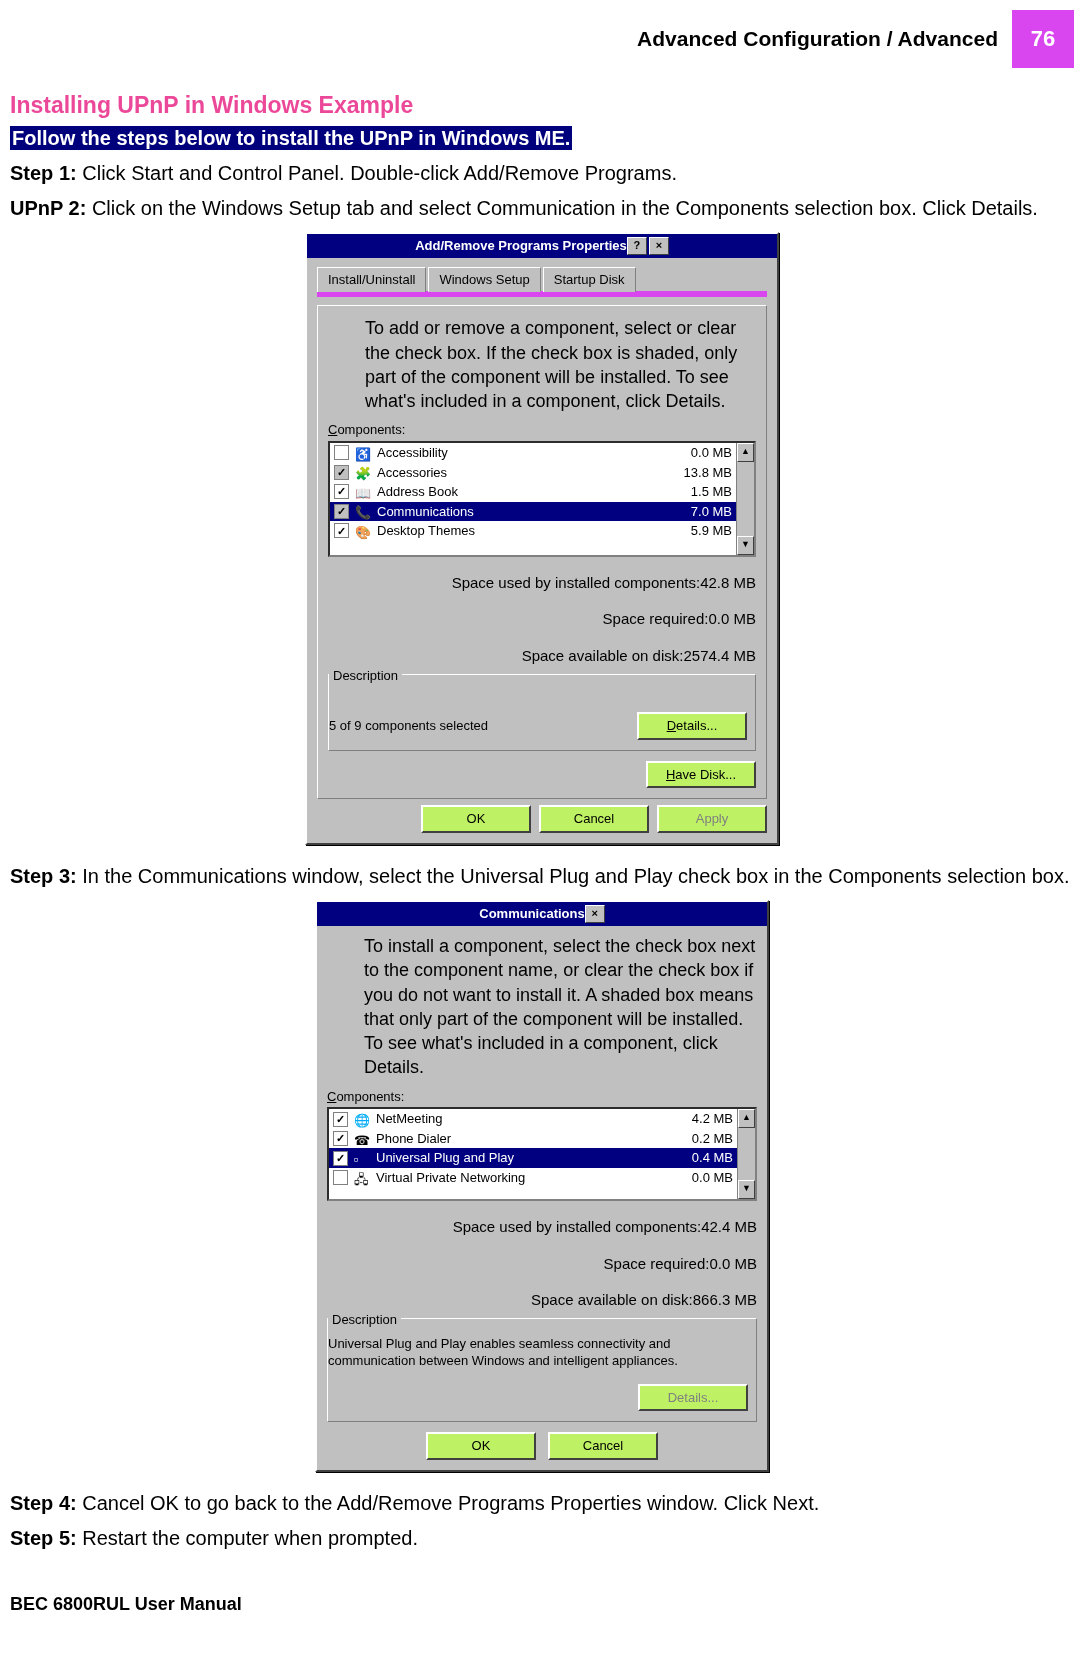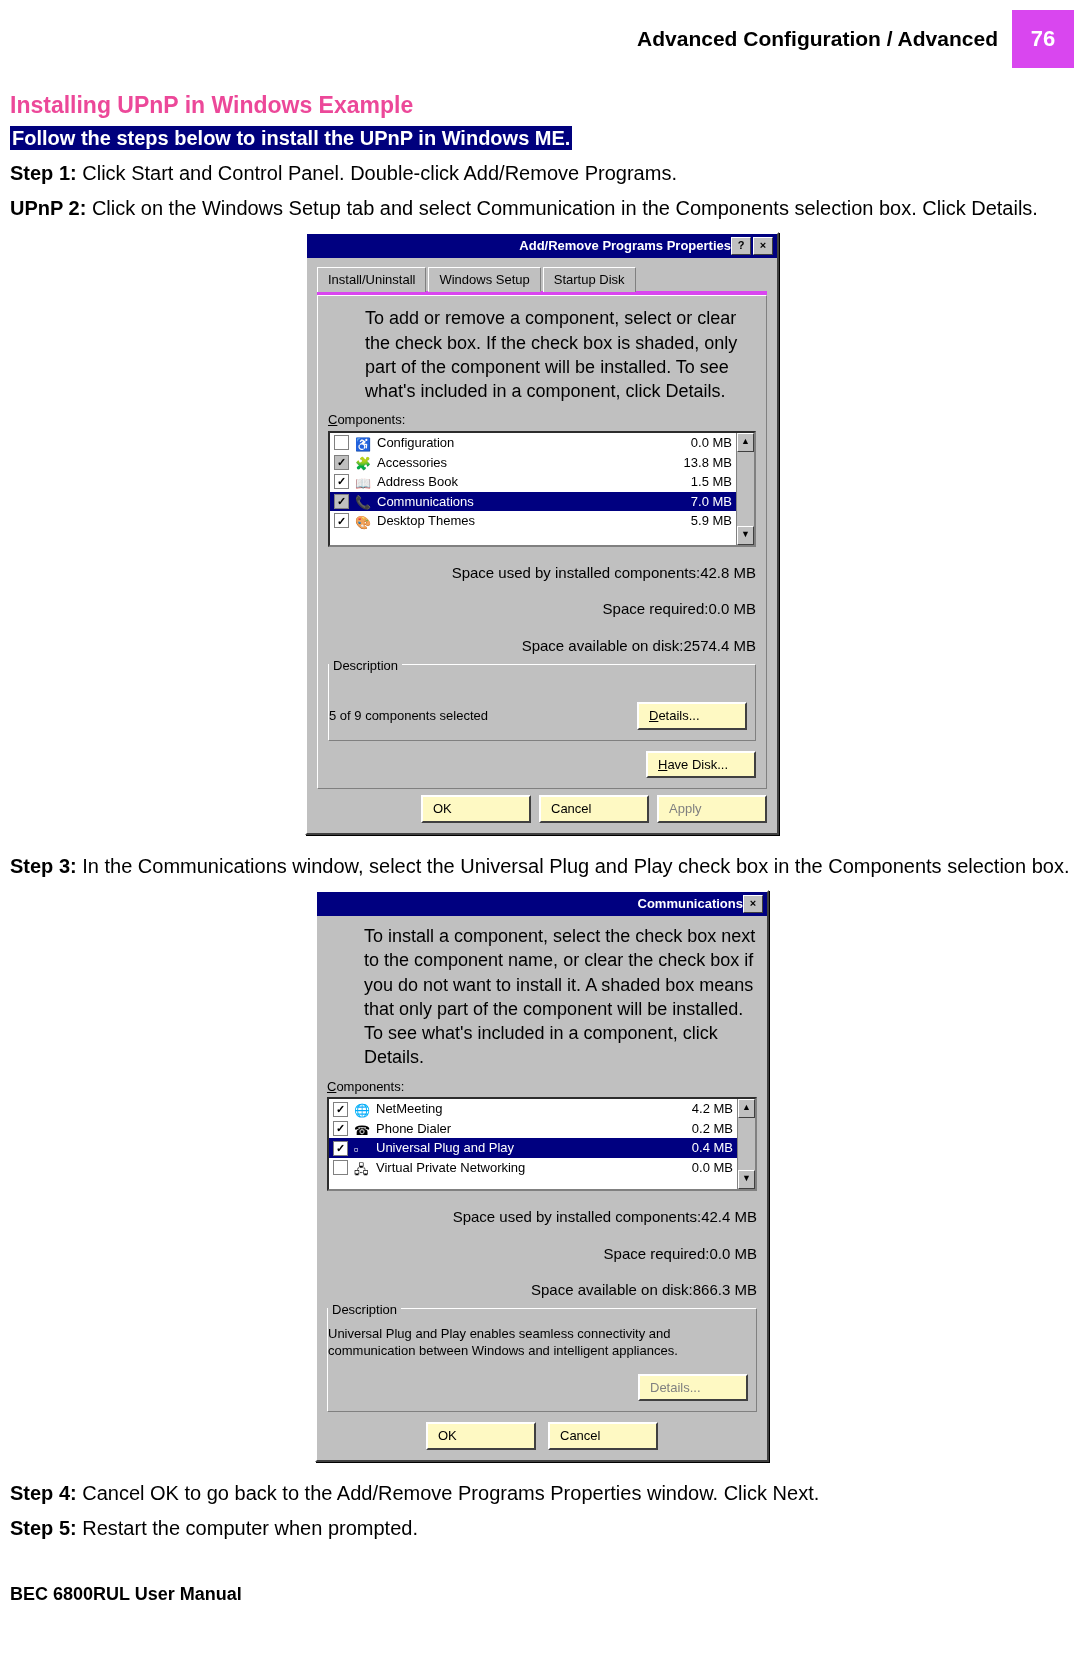--- a/index.html
+++ b/index.html
@@ -59,32 +59,32 @@
     border-top-color:#fff; border-left-color:#fff; border-right-color:#404040; border-bottom-color:#404040;
     box-shadow: 1px 1px 0 #000;
     width: 470px;
   }
   .titlebar {
     background: #000080;
     color:#fff;
     font-weight:bold;
     padding: 3px 4px;
     display:flex;
-    justify-content:flex-end;
+    justify-content:center;
     align-items:center;
   }
   .titlebar-btns { display:flex; gap:2px;}
   .tb-btn {
     width:18px; height:16px;
     background:#c0c0c0;
     border:1px solid #fff; border-right-color:#404040; border-bottom-color:#404040;
     font-size:11px; font-weight:bold; text-align:center; line-height:14px; color:#000;
   }
   .dlg-body { padding:8px 10px 10px 10px; background:#c0c0c0;}
-  .tabstrip { display:flex; border-bottom:4px solid #d946ef; margin-bottom:0;}
+  .tabstrip { display:flex; border-bottom:6px solid #d946ef; margin-bottom:8px;}
   .tab {
     background:#c0c0c0;
     border:1px solid #808080; border-bottom:none;
     border-top-color:#fff; border-left-color:#fff;
     padding:3px 10px; font-size:13px;
     position:relative; top:1px; margin-right:2px;
   }
   .tab.active { background:#c0c0c0; border-bottom:1px solid #c0c0c0; font-weight:normal;}
   .panel {
     border:1px solid #808080; border-top-color:#fff; border-left-color:#fff;
@@ -125,22 +125,23 @@
   .group {
     border:1px solid #808080; border-top-color:#fff; border-left-color:#fff;
     margin-top:8px; padding:6px 8px 10px 0; position:relative;
   }
   .group > .gtitle{
     position:relative; top:-14px; background:#c0c0c0; padding:0 4px; font-size:13px; display:inline-block;
   }
   .btnrow{ display:flex; justify-content:flex-end; gap:8px; margin-top:10px;}
   .w9x-btn{
     min-width:86px; padding:3px 10px; font-size:13px;
-    background:#fef9c3;
+    background:#bef264;
     border:2px solid #fff; border-right-color:#404040; border-bottom-color:#404040;
+    text-align:center;
   }
   .w9x-btn.disabled{ color:#808080;}
   .subsel{ font-size:13px; margin-top:6px; display:flex; justify-content:space-between; align-items:center;}
   .footer{
     font-weight:bold; font-size:18px; margin-top:40px;
   }
 </style>
 </head>
 <body>
 
@@ -171,21 +172,21 @@
       <div class="tab">Startup Disk</div>
     </div>
     <div class="panel">
       <div class="instr">To add or remove a component, select or clear the check box. If the check box is shaded, only part of the component will be installed. To see what's included in a component, click Details.</div>
       <div class="lbl"><u>C</u><span>omponents:</span></div>
       <div class="listbox">
         <div class="list-inner">
           <div class="row">
                 <span class="chk"></span>
                 <span class="ic">♿</span>
-                <span class="nm">Configuration</span>
+                <span class="nm">Accessibility</span>
                 <span class="sz">0.0 MB</span>
               </div>
           <div class="row">
                 <span class="chk gray">✓</span>
                 <span class="ic">🧩</span>
                 <span class="nm">Accessories</span>
                 <span class="sz">13.8 MB</span>
               </div>
           <div class="row">
                 <span class="chk">✓</span>

